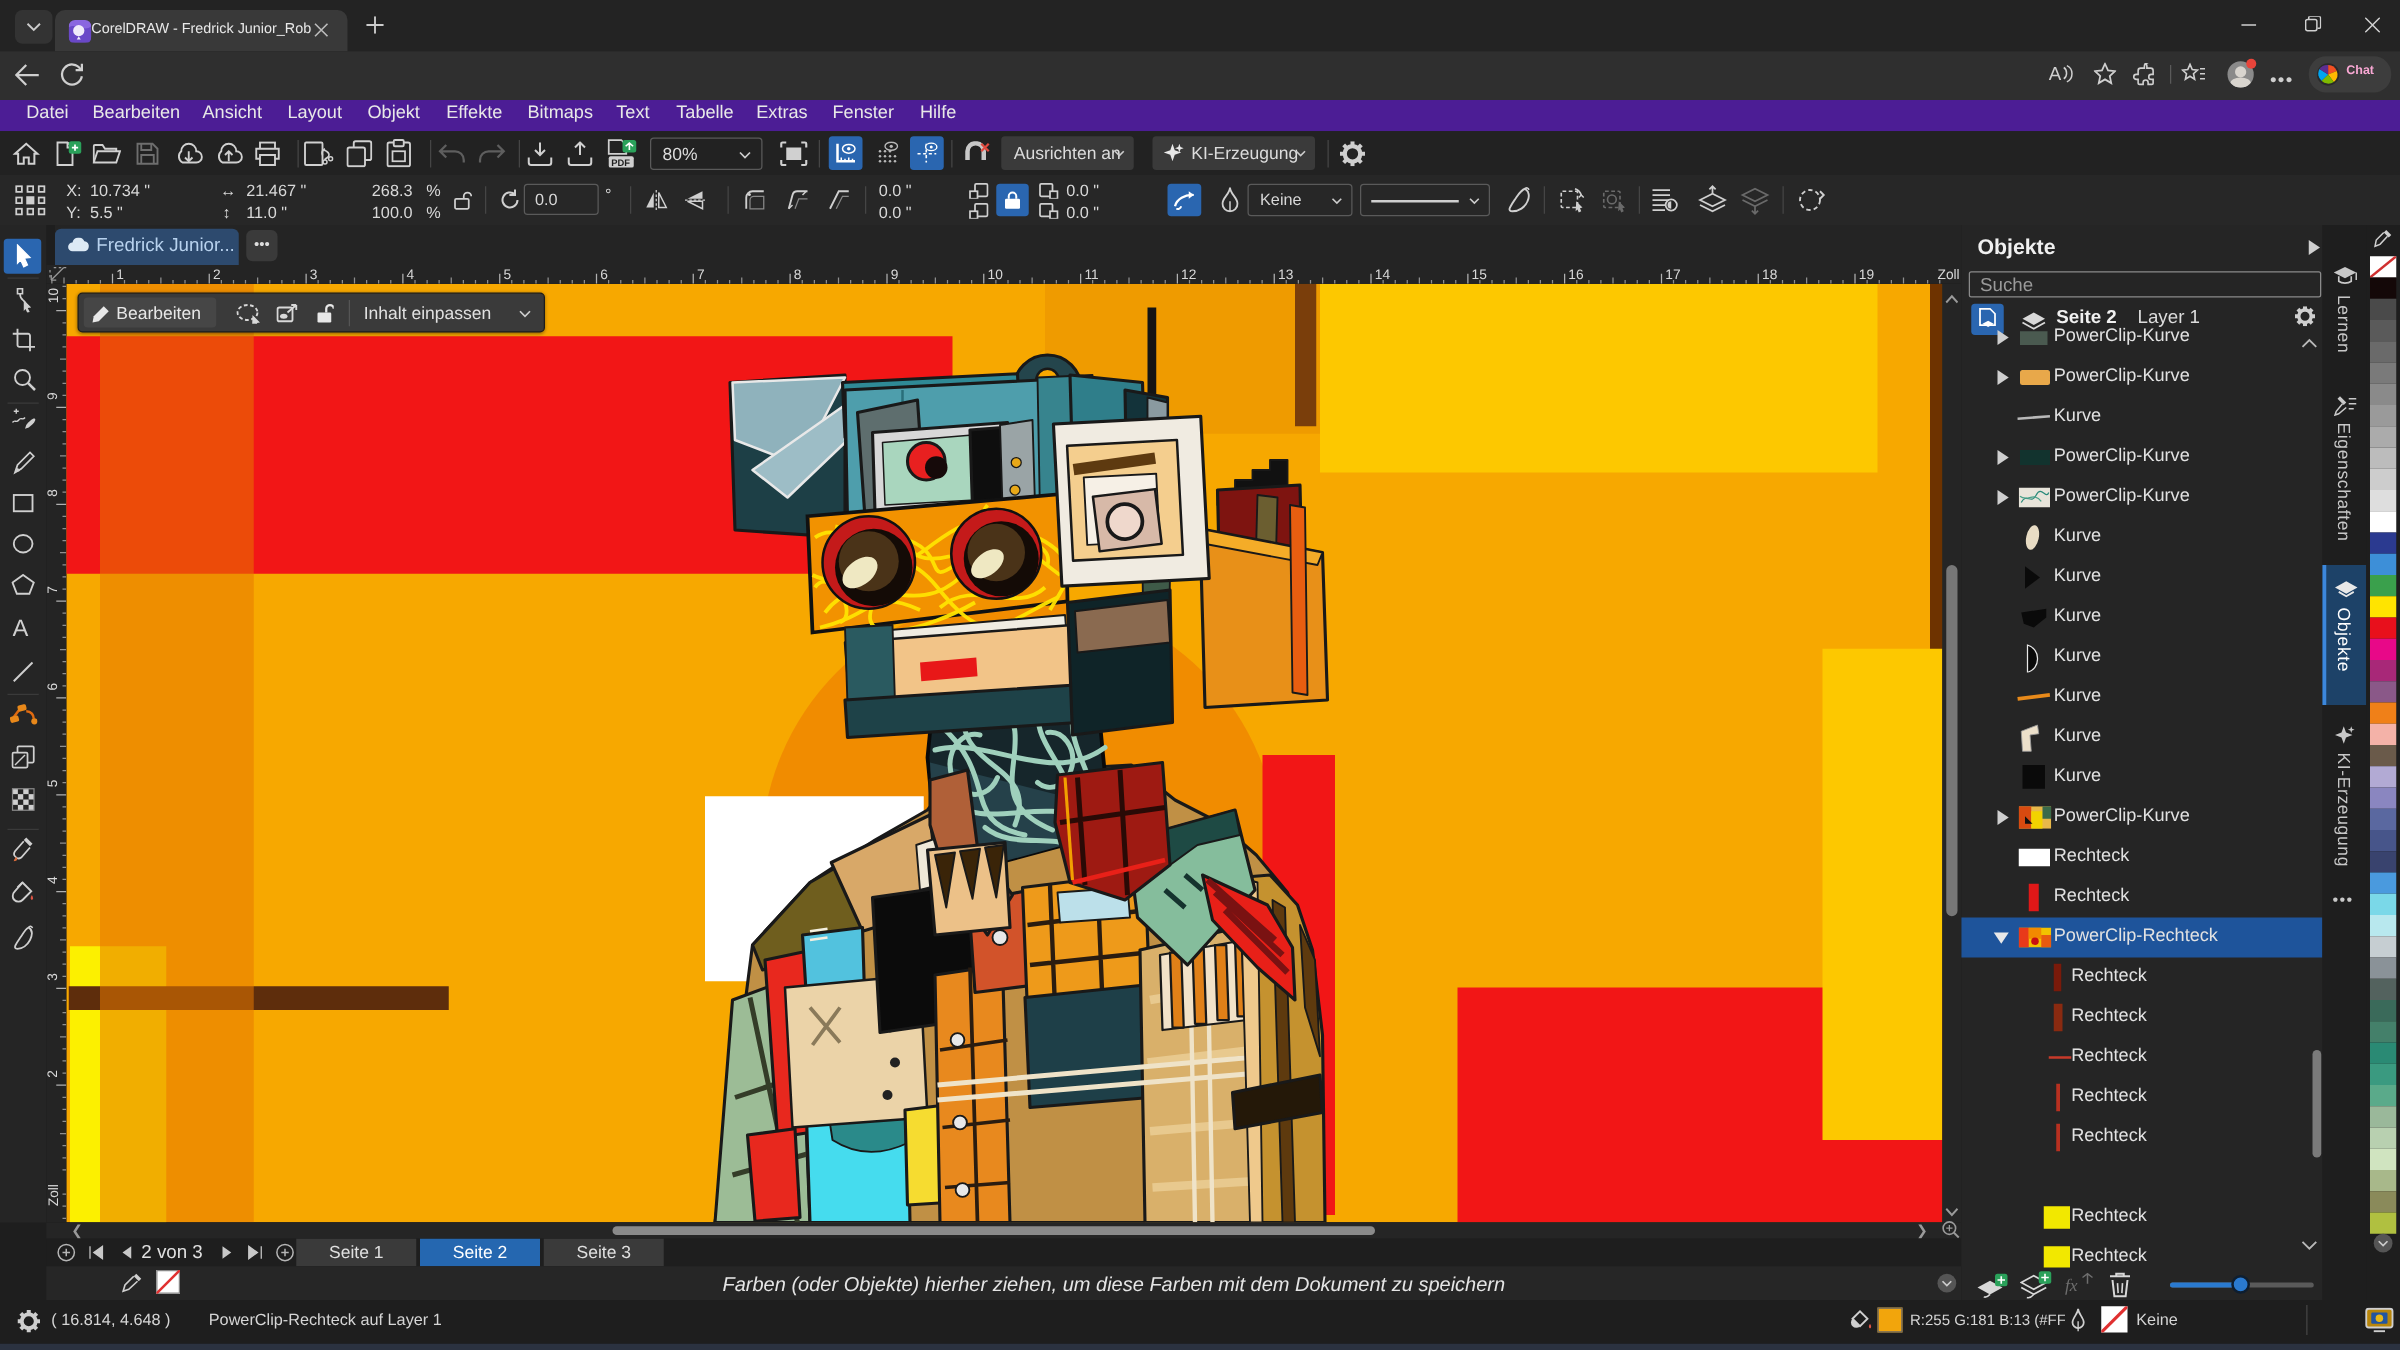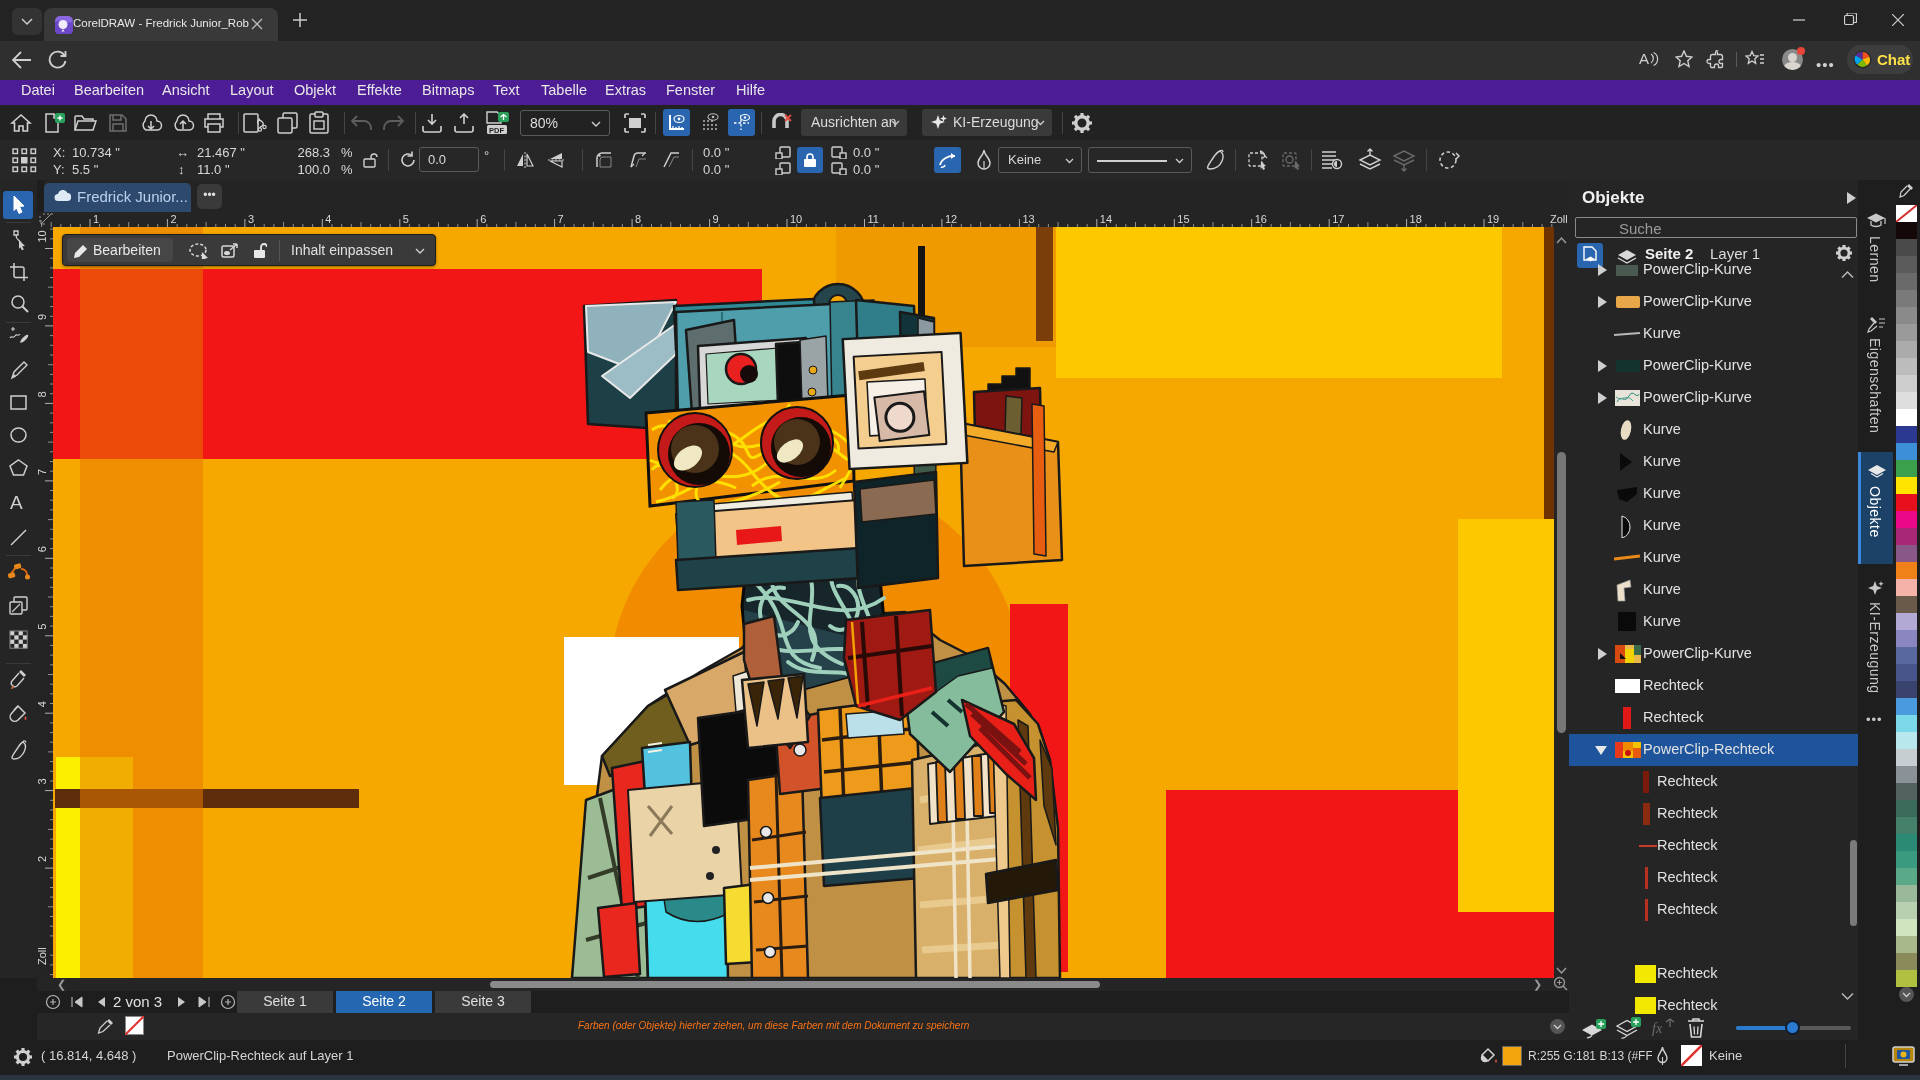--- a/index.html
+++ b/index.html
@@ -107,21 +107,21 @@
   <div class="abs" style="left:1847px;top:45px;width:66px;height:29px;background:#3d3d3d;border-radius:14px;">
     <svg class="abs" style="left:6px;top:5px" width="19" height="19">
         <circle cx="9.5" cy="9.5" r="9" fill="#2a2a2a"></circle>
         <path d="M9.5 2 a7.5 7.5 0 0 1 6.5 11 L9.5 9.5 Z" fill="#e8484229"></path>
         <path d="M9.5 2 A7.5 7.5 0 0 1 16.4 6.8 L9.5 9.5 Z" fill="#f25022"></path>
         <path d="M16.4 6.8 A7.5 7.5 0 0 1 14 15.5 L9.5 9.5 Z" fill="#ffb900"></path>
         <path d="M14 15.5 A7.5 7.5 0 0 1 4.2 14.6 L9.5 9.5 Z" fill="#7fba00"></path>
         <path d="M4.2 14.6 A7.5 7.5 0 0 1 2.6 5.2 L9.5 9.5 Z" fill="#00a4ef"></path>
         <path d="M2.6 5.2 A7.5 7.5 0 0 1 9.5 2 L9.5 9.5 Z" fill="#5c2d91"></path>
       </svg>
-    <span class="abs" style="left:30px;top:6px;color:#fde047;font-size:15px;font-weight:bold;">Chat</span>
+    <span class="abs" style="left:30px;top:6px;color:#f9a8d4;font-size:10px;font-weight:bold;">Chat</span>
   </div>
   <div id="menubar" class="abs">
     <span class="mitem" style="left:21px;">Datei</span>
     <span class="mitem" style="left:74px;">Bearbeiten</span>
     <span class="mitem" style="left:162px;">Ansicht</span>
     <span class="mitem" style="left:230px;">Layout</span>
     <span class="mitem" style="left:294px;">Objekt</span>
     <span class="mitem" style="left:357px;">Effekte</span>
     <span class="mitem" style="left:422px;">Bitmaps</span>
     <span class="mitem" style="left:493px;">Text</span>
@@ -1041,21 +1041,21 @@
   </div>
   <div id="colordrag" class="abs">
     <svg class="abs" style="left:60px;top:5px" width="17" height="18">
         <path d="M12 1 l4 4 l-2 2 l-4 -4 z" fill="#cfcfcf"></path>
         <path d="M10 3 L3 10 l-1.5 5 L6 13.5 L13 7" fill="none" stroke="#cfcfcf" stroke-width="1.3"></path>
       </svg>
     <div class="abs" style="left:88px;top:3px;width:19px;height:19px;background:#fff;border:1px solid #888;"></div>
     <svg class="abs" style="left:88px;top:3px" width="19" height="19">
         <path d="M19 0 L0 19" stroke="#e03030" stroke-width="2"></path>
       </svg>
-    <span class="abs" style="left:541px;top:7px;color:#f97316;font-size:10px;font-style:italic;">Farben (oder Objekte) hierher ziehen, um diese Farben mit dem Dokument zu speichern</span>
+    <span class="abs" style="left:541px;top:7px;color:#e5e5e5;font-size:16px;font-style:italic;">Farben (oder Objekte) hierher ziehen, um diese Farben mit dem Dokument zu speichern</span>
     <svg class="abs" style="left:1512px;top:5px" width="17" height="17">
         <circle cx="8.5" cy="8.5" r="7.5" fill="#555"></circle>
         <path d="M5 7 l3.5 3.5 L12 7" stroke="#ccc" stroke-width="1.4" fill="none"></path>
       </svg>
   </div>
   <div id="statusbar" class="abs">
     <svg class="abs" style="left:14px;top:8px" width="18" height="18">
         <rect x="7.4" y="0" width="3.2" height="3.96" fill="#cfcfcf" transform="rotate(0 9.0 9.0)"></rect>
         <rect x="7.4" y="0" width="3.2" height="3.96" fill="#cfcfcf" transform="rotate(45 9.0 9.0)"></rect>
         <rect x="7.4" y="0" width="3.2" height="3.96" fill="#cfcfcf" transform="rotate(90 9.0 9.0)"></rect>
@@ -1094,21 +1094,21 @@
   </div>
   <div id="bottomstrip" class="abs"></div>
   <div id="objpanel" class="abs">
     <span class="abs" style="left:13px;top:8px;font-size:17px;font-weight:bold;color:#f0f0f0;">Objekte</span>
     <svg class="abs" style="left:276px;top:11px" width="12" height="14">
         <path d="M2 1 L11 7 L2 13 Z" fill="#cfcfcf"></path>
       </svg>
     <svg class="abs" style="left:300px;top:12px" width="13" height="13">
         <path d="M1 1 L12 12 M12 1 L1 12" stroke="#cfcfcf" stroke-width="1.6"></path>
       </svg>
-    <div class="abs" style="left:6px;top:37px;width:282px;height:21px;border:1px solid #8a8a8a;border-radius:2px;color:#9a9a9a;font-size:15px;line-height:21px;padding-left:35px;"><span style="margin-left:8px;">Suche</span></div>
+    <div class="abs" style="left:6px;top:37px;width:282px;height:21px;border:1px solid #8a8a8a;border-radius:2px;color:#9a9a9a;font-size:15px;line-height:21px;"><span style="margin-left:8px;">Suche</span></div>
     <div class="abs" style="left:8px;top:63px;width:26px;height:25px;background:#2a66b0;border-radius:3px;"></div>
     <svg class="abs" style="left:13px;top:66px" width="17" height="19">
         <path d="M2 1 h8 l4 4 v9 h-12 z" fill="none" stroke="#fff" stroke-width="1.4"></path>
         <path d="M4 13 l4.5 -2.5 l4.5 2.5 l-4.5 2.5 z" fill="#fff"></path>
       </svg>
     <svg class="abs" style="left:47px;top:66px" width="22" height="18">
         <path d="M2 9 l9 -5 l9 5 l-9 5 z" fill="#d8d8d8"></path>
         <path d="M2 12 l9 5 l9 -5" fill="none" stroke="#d8d8d8" stroke-width="1.4"></path>
       </svg>
     <span class="abs" style="left:76px;top:65px;font-size:15px;font-weight:bold;color:#f0f0f0;">Seite 2</span>

